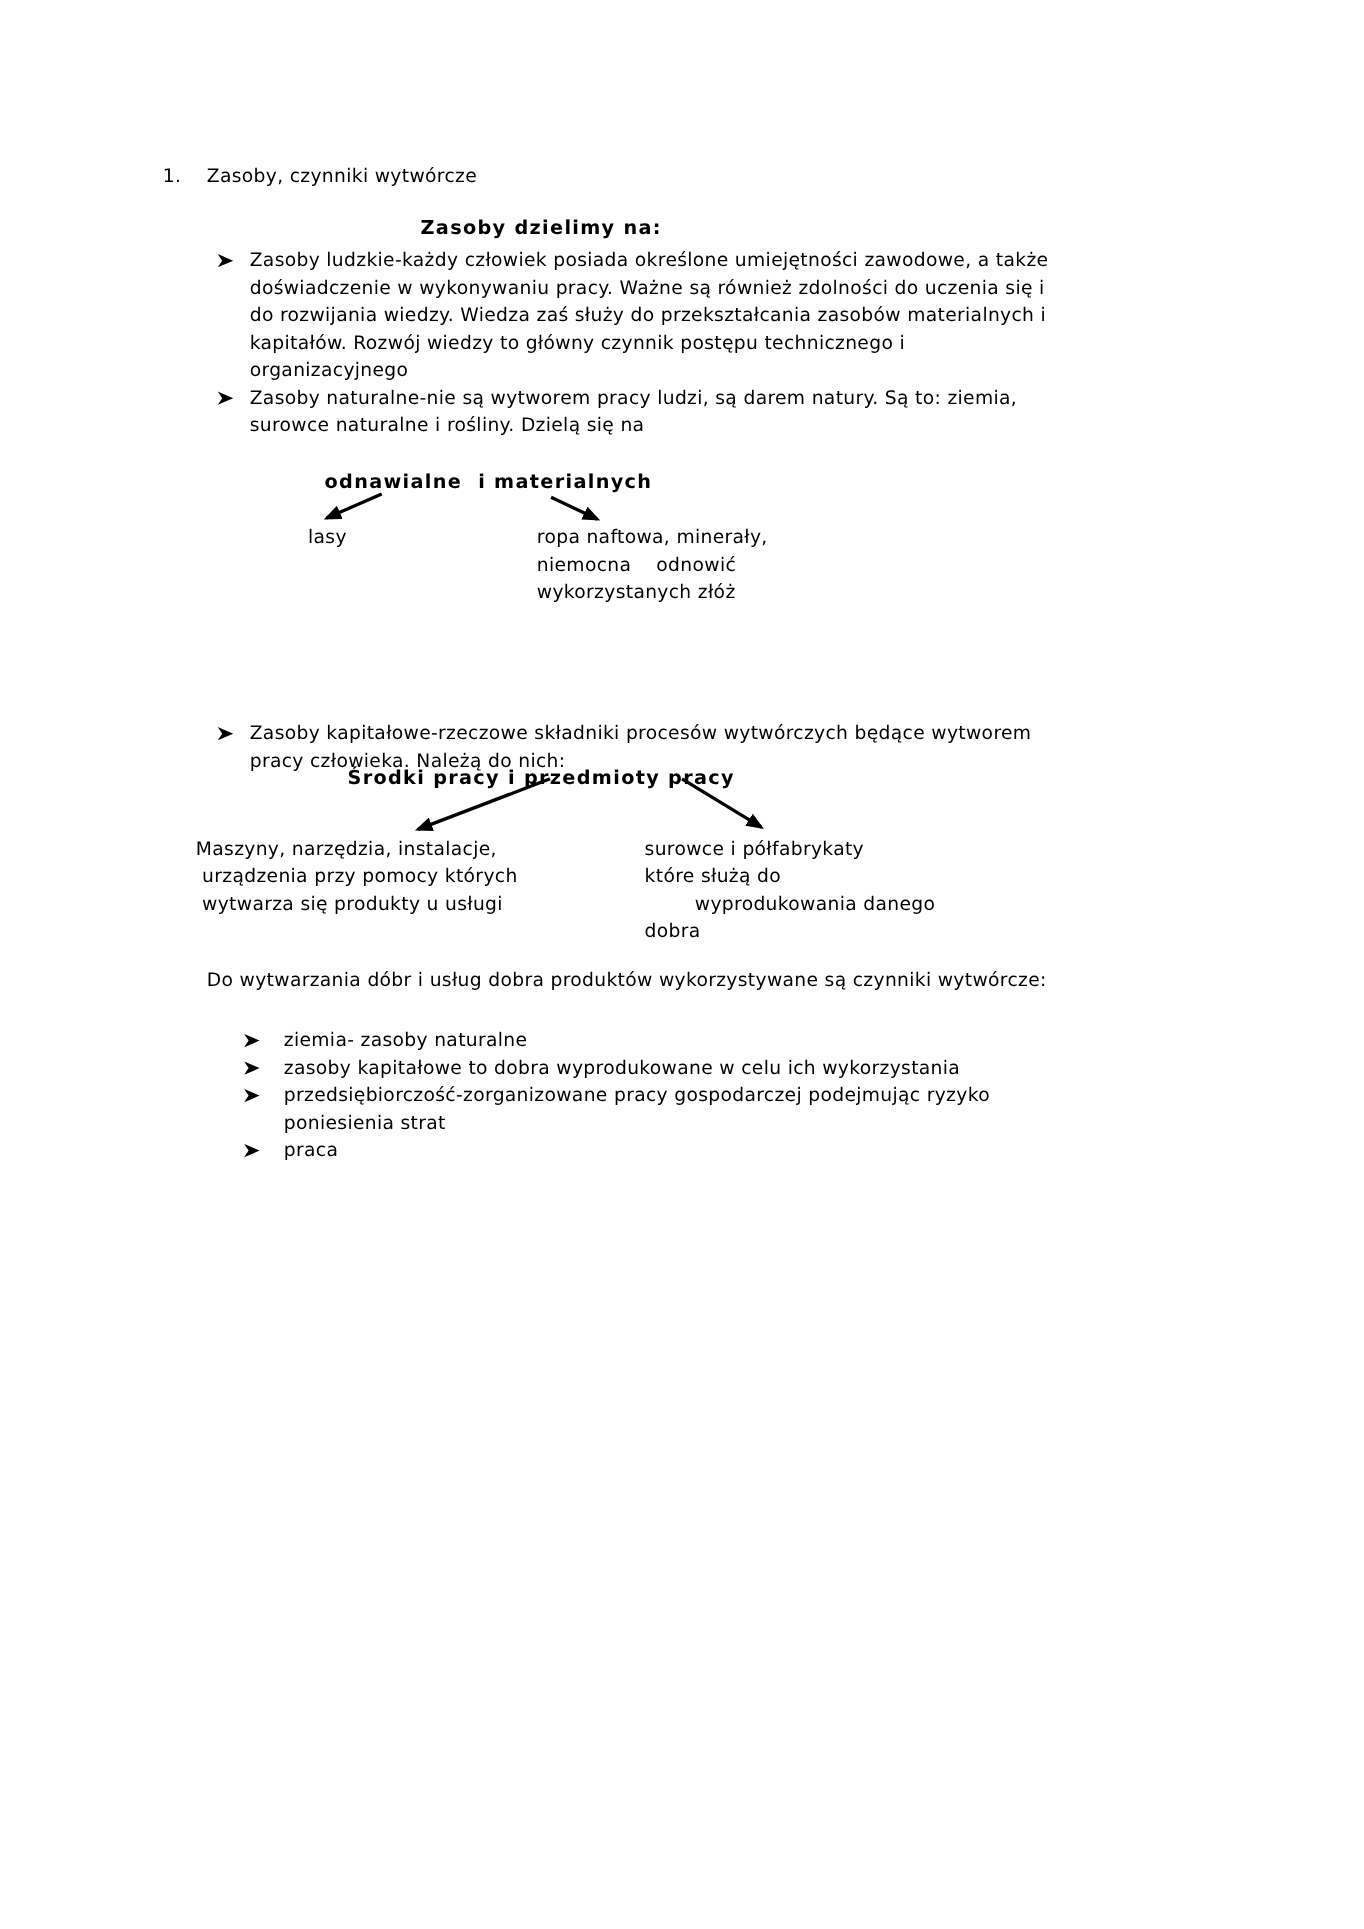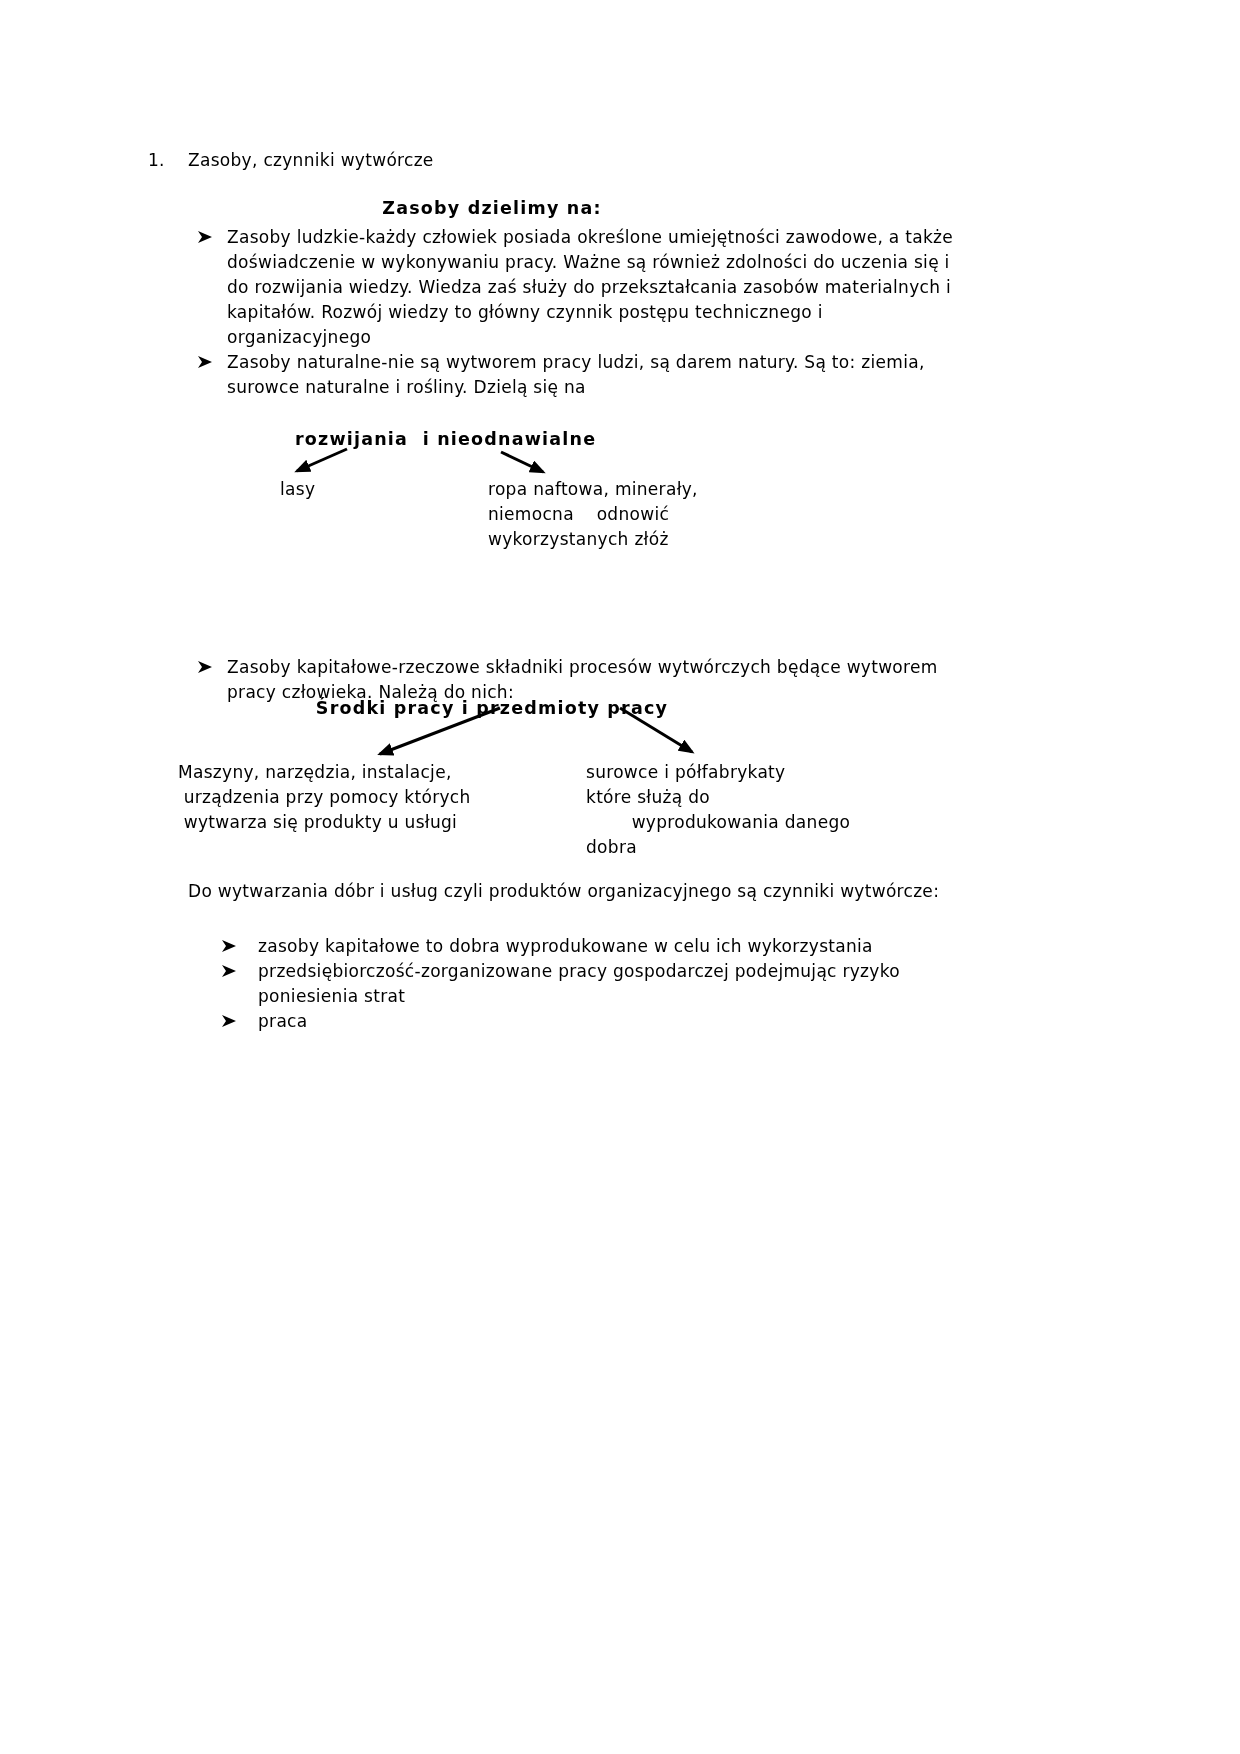--- a/index.html
+++ b/index.html
@@ -58,21 +58,21 @@
     </div>
     <div class="bullet-row">
       <svg class="bullet-marker" width="16" height="14" viewBox="0 0 16 14">
           <polygon points="1,1 15,7 1,13 5,7" fill="#000"></polygon>
         </svg>
       <div class="bullet-text lines">Zasoby naturalne-nie są wytworem pracy ludzi, są darem natury. Są to: ziemia,
 surowce naturalne i rośliny. Dzielą się na</div>
     </div>
   </div>
 
-  <div class="abs bold-heading" style="left:295px; top:429px;">rozwijania  i nieodnawialne</div>
+  <div class="abs bold-heading" style="left:295px; top:429px;">odnawialne  i materialnych</div>
 
   <svg class="abs" style="left:285px; top:445px;" width="70" height="32" viewBox="0 0 70 32">
     <defs>
         <marker id="m1" markerUnits="userSpaceOnUse" markerWidth="16" markerHeight="13" refX="13" refY="6.5" orient="auto">
           <path d="M0,0 L16,6.5 L0,13 Z" fill="#000"></path>
         </marker>
       </defs>
     <line x1="62" y1="4" x2="12" y2="26" stroke="#000" stroke-width="3" marker-end="url(#m1)"></line>
   </svg>
   <svg class="abs" style="left:495px; top:449px;" width="58" height="28" viewBox="0 0 58 28">
@@ -119,23 +119,29 @@
   </svg>
 
   <div class="abs lines" style="left:178px; top:760px;">Maszyny, narzędzia, instalacje,
  urządzenia przy pomocy których
  wytwarza się produkty u usługi</div>
   <div class="abs lines" style="left:586px; top:760px;">surowce i półfabrykaty
 które służą do
         wyprodukowania danego
 dobra</div>
 
-  <div class="abs" style="left:188px; top:881px;">Do wytwarzania dóbr i usług czyli produktów organizacyjnego są czynniki wytwórcze:</div>
+  <div class="abs" style="left:188px; top:881px;">Do wytwarzania dóbr i usług dobra produktów wykorzystywane są czynniki wytwórcze:</div>
 
   <div class="abs" style="left:221px; top:934px;">
+    <div class="bullet-row">
+      <svg class="bullet-marker" width="16" height="14" viewBox="0 0 16 14">
+          <polygon points="1,1 15,7 1,13 5,7" fill="#000"></polygon>
+        </svg>
+      <div class="factor-text lines">ziemia- zasoby naturalne</div>
+    </div>
     <div class="bullet-row">
       <svg class="bullet-marker" width="16" height="14" viewBox="0 0 16 14">
           <polygon points="1,1 15,7 1,13 5,7" fill="#000"></polygon>
         </svg>
       <div class="factor-text lines">zasoby kapitałowe to dobra wyprodukowane w celu ich wykorzystania</div>
     </div>
     <div class="bullet-row">
       <svg class="bullet-marker" width="16" height="14" viewBox="0 0 16 14">
           <polygon points="1,1 15,7 1,13 5,7" fill="#000"></polygon>
         </svg>

